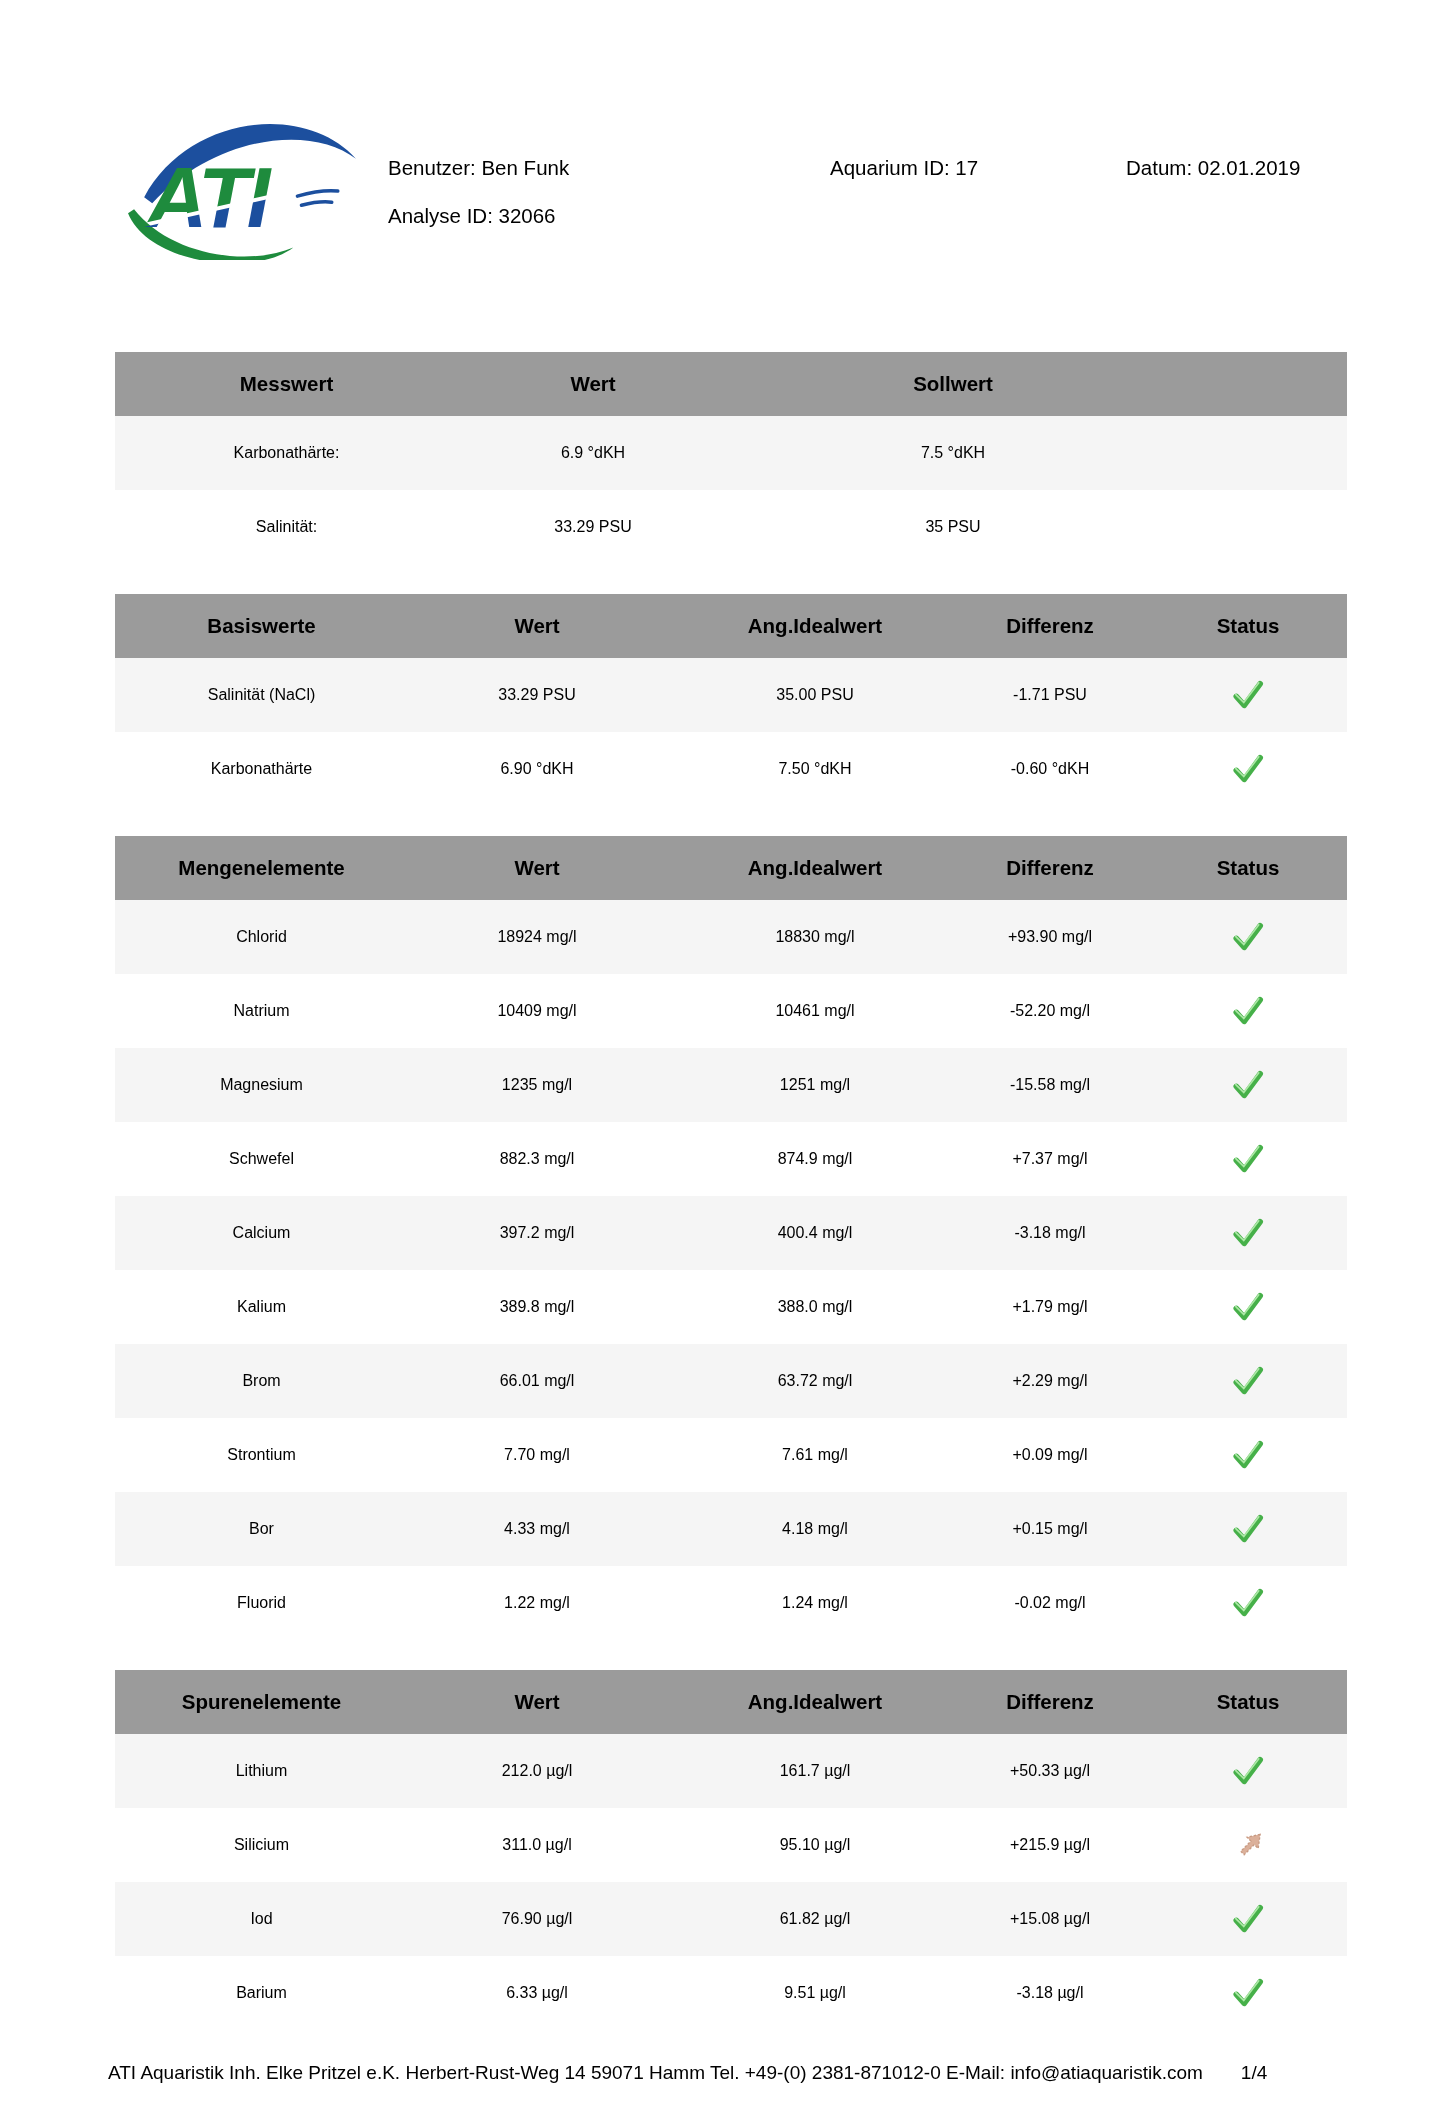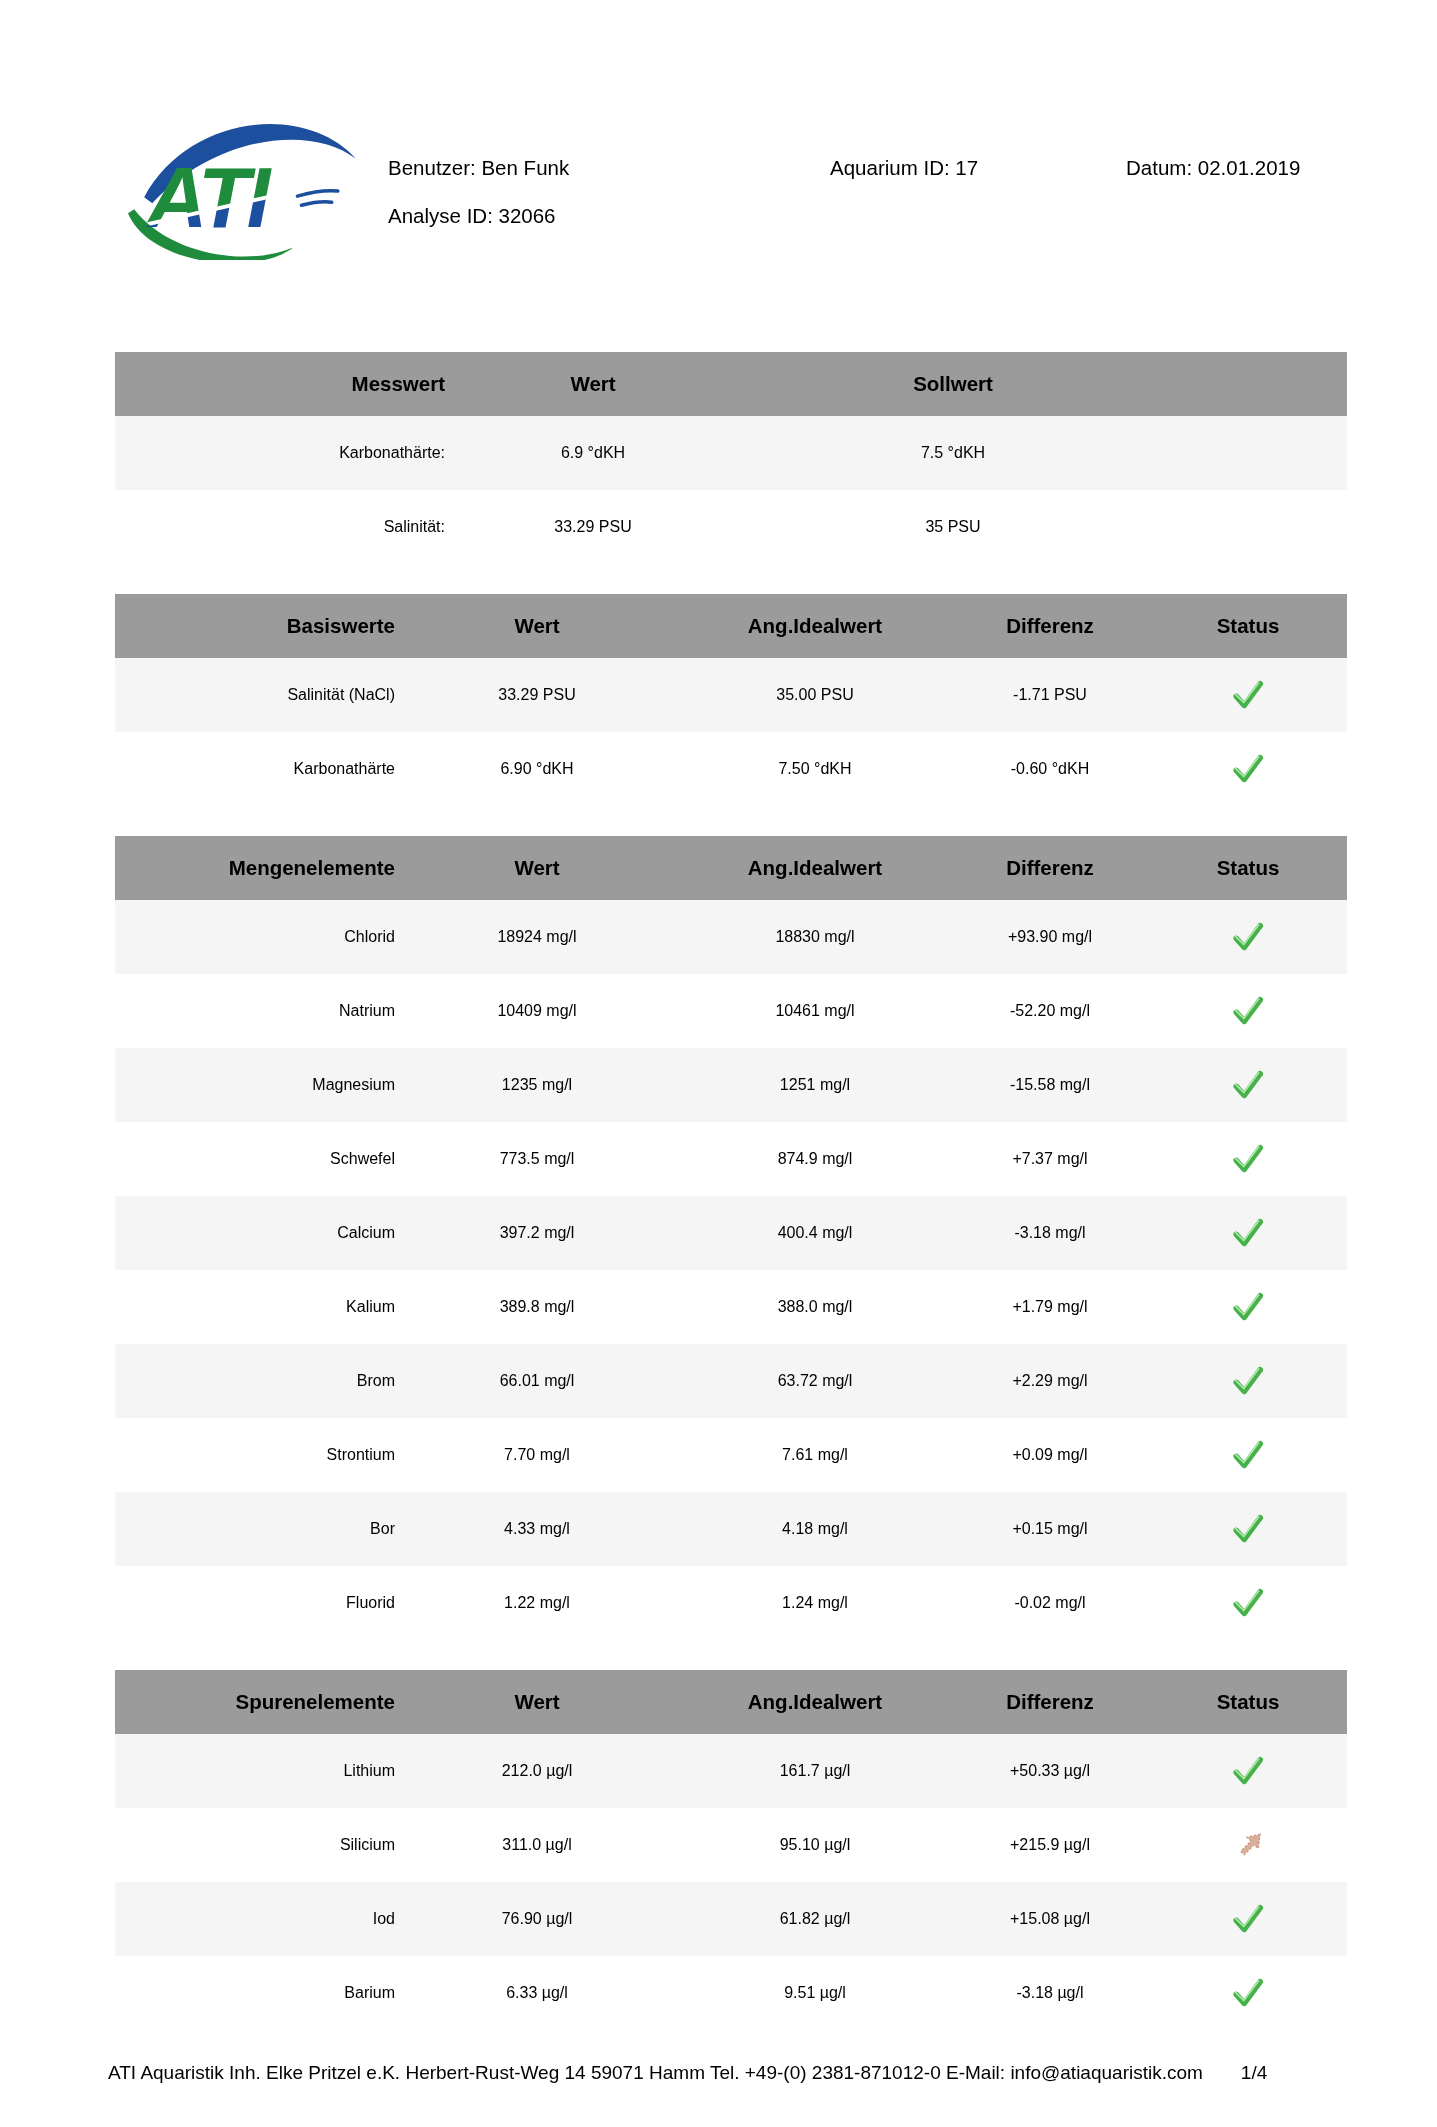--- a/index.html
+++ b/index.html
@@ -30,21 +30,21 @@
   .thead { display:grid; height:64px; align-items:center;
            background:var(--table-header-bg,#9b9b9b);
            font-weight:bold; font-size:20.5px; }
   .trow  { display:grid; height:74px; align-items:center; font-size:16px; background:#fff; }
   .trow.stripe { background:var(--row-stripe-bg,#f5f5f5); }
 
   .cols3 .thead, .cols3 .trow { grid-template-columns:330px 296px 424px 182px; }
   .cols5 .thead, .cols5 .trow { grid-template-columns:280px 284px 272px 198px 198px; }
 
   .cell { text-align:center; white-space:nowrap; }
-  .cell.c0 { text-align:right; padding-left:13px; }
+  .cell.c0 { text-align:center; padding-left:13px; }
   .status-cell { display:flex; justify-content:center; align-items:center; }
 
   
   .status-icon { display:block; }
   .icon-ok .tick-main { fill:none; stroke:var(--check-green,#46b049);
                         stroke-width:6; stroke-linecap:round; stroke-linejoin:round; }
   .icon-ok .tick-shade { fill:none; stroke:var(--check-green-dark,#2f8f35);
                          stroke-width:2; stroke-linecap:round; stroke-linejoin:round; opacity:.8; }
   .icon-ok .tick-gloss { fill:none; stroke:#b8eeb0; stroke-width:1.8; stroke-linecap:round; opacity:.9; }
   .icon-high .arrow { fill:var(--arrow-tan,#dbb09a); stroke:var(--arrow-tan-dark,#c79a83);
@@ -177,21 +177,21 @@
           <div class="cell status-cell">
             <svg class="status-icon icon-ok" viewBox="0 0 36 32" width="34" height="30">
     <path class="tick-shade" d="M6.5 18.5 L14.5 28 L32 4.5"></path>
     <path class="tick-main" d="M5.5 17.5 L14 27 L31 4"></path>
     <path class="tick-gloss" d="M5 15.5 L13.5 24 L29.5 3"></path>
   </svg>
           </div>
         </div>
         <div class="trow white">
           <div class="cell c0">Schwefel</div>
-          <div class="cell c1">773.5 mg/l</div>
+          <div class="cell c1">882.3 mg/l</div>
           <div class="cell c2">874.9 mg/l</div>
           <div class="cell c3">+7.37 mg/l</div>
           <div class="cell status-cell">
             <svg class="status-icon icon-ok" viewBox="0 0 36 32" width="34" height="30">
     <path class="tick-shade" d="M6.5 18.5 L14.5 28 L32 4.5"></path>
     <path class="tick-main" d="M5.5 17.5 L14 27 L31 4"></path>
     <path class="tick-gloss" d="M5 15.5 L13.5 24 L29.5 3"></path>
   </svg>
           </div>
         </div>

